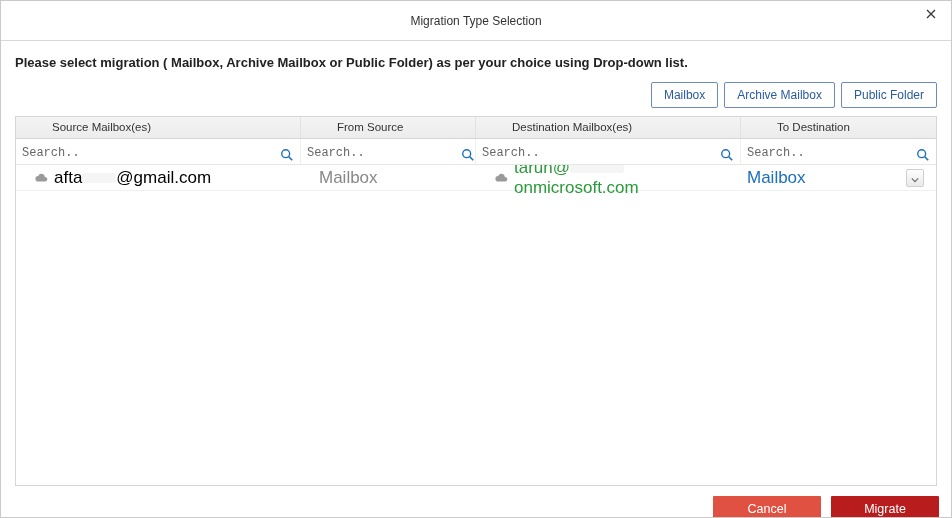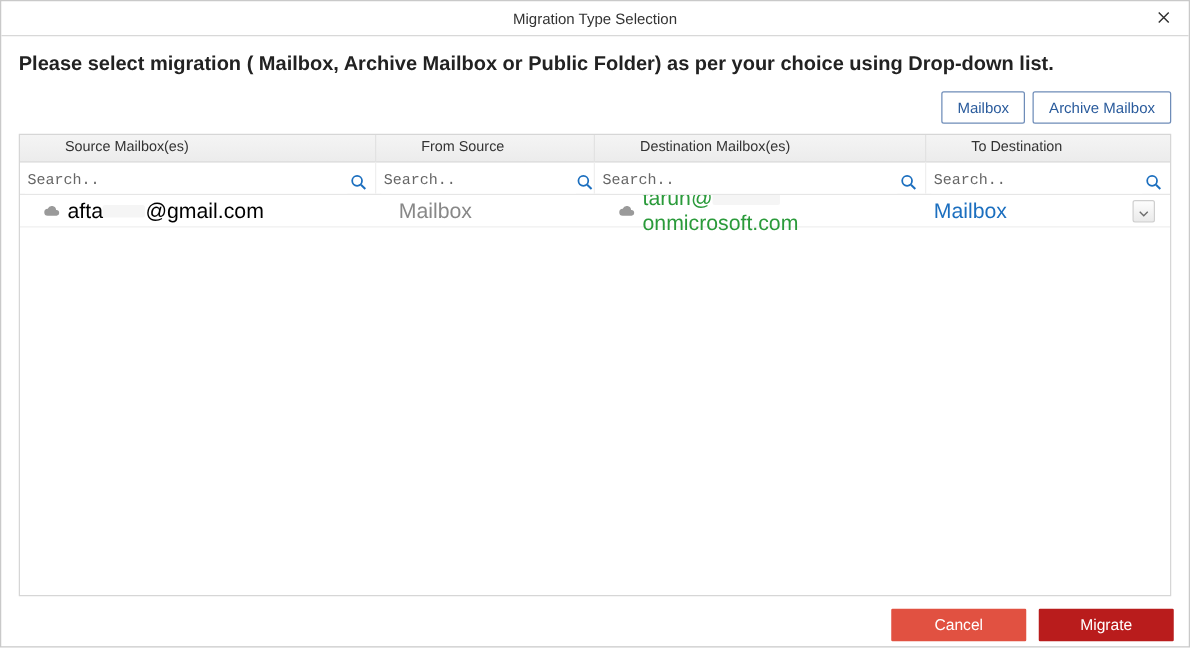--- a/index.html
+++ b/index.html
@@ -6,21 +6,21 @@
     body {
       font-family: "Segoe UI", Tahoma, Arial, sans-serif;
       font-size: 12px;
       background: #fff;
       width: 952px;
       height: 518px;
       overflow: hidden;
       border: 1px solid #c9c9c9;
     }
     .titlebar {
-      height: 28px;
+      height: 40px;
       border-bottom: 1px solid #d8d8d8;
       display: flex;
       align-items: center;
       justify-content: center;
       position: relative;
       color: #333;
     }
     .titlebar .title {
       font-size: 12px;
     }
@@ -32,21 +32,21 @@
       cursor: pointer;
       color: #333;
     }
     .titlebar .close svg { width: 10px; height: 10px; }
     .content {
       padding: 14px 14px 0 14px;
     }
     .instruction {
       font-weight: 700;
       color: #222;
-      font-size: 16px;
+      font-size: 13px;
       margin-bottom: 12px;
     }
     .type-buttons {
       display: flex;
       justify-content: flex-end;
       gap: 6px;
       margin-bottom: 8px;
     }
     .type-btn {
       background: #fff;
@@ -192,20 +192,21 @@
     </span>
   </div>
 </div>
 
 <div class="content">
   <div class="instruction">Please select migration ( Mailbox, Archive Mailbox or Public Folder) as per your choice using Drop-down list.</div>
 
   <div class="type-buttons">
     <button class="type-btn">Mailbox</button>
     <button class="type-btn">Archive Mailbox</button>
+    <button class="type-btn">Public Folder</button>
   </div>
 
   <div class="grid-wrap">
     <div class="grid-header">
       <div class="col col-1">Source Mailbox(es)</div>
       <div class="col col-2">From Source</div>
       <div class="col col-3">Destination Mailbox(es)</div>
       <div class="col col-4">To Destination</div>
     </div>
 

